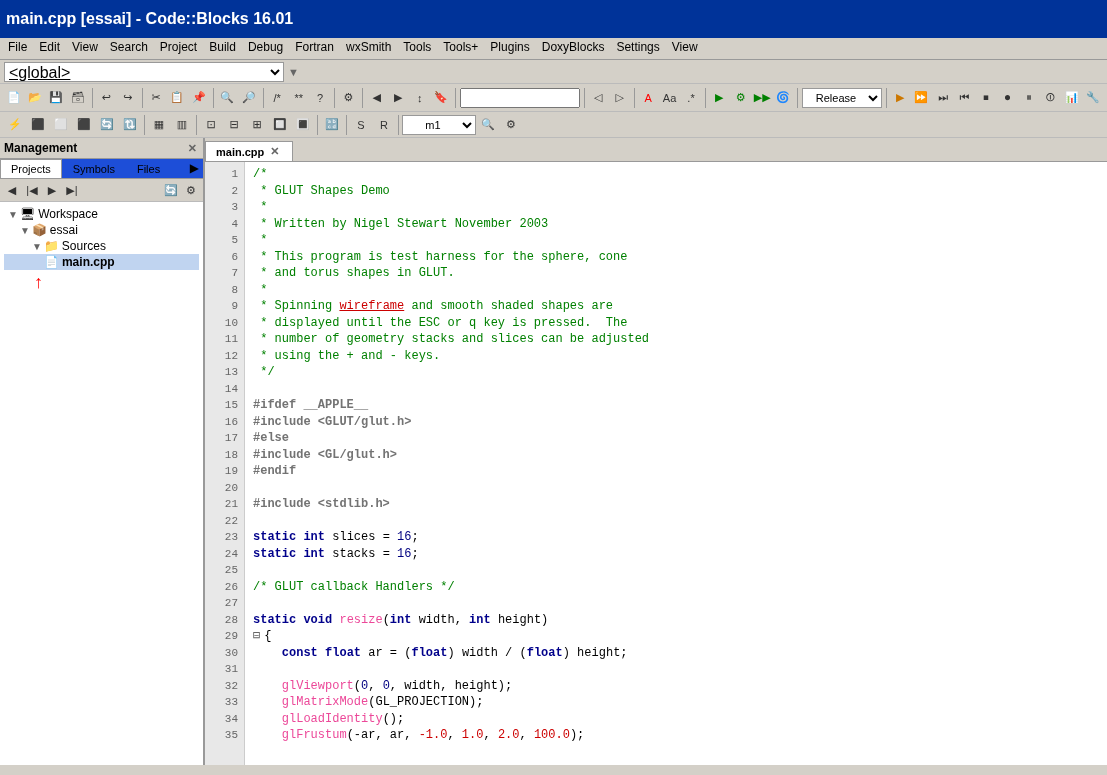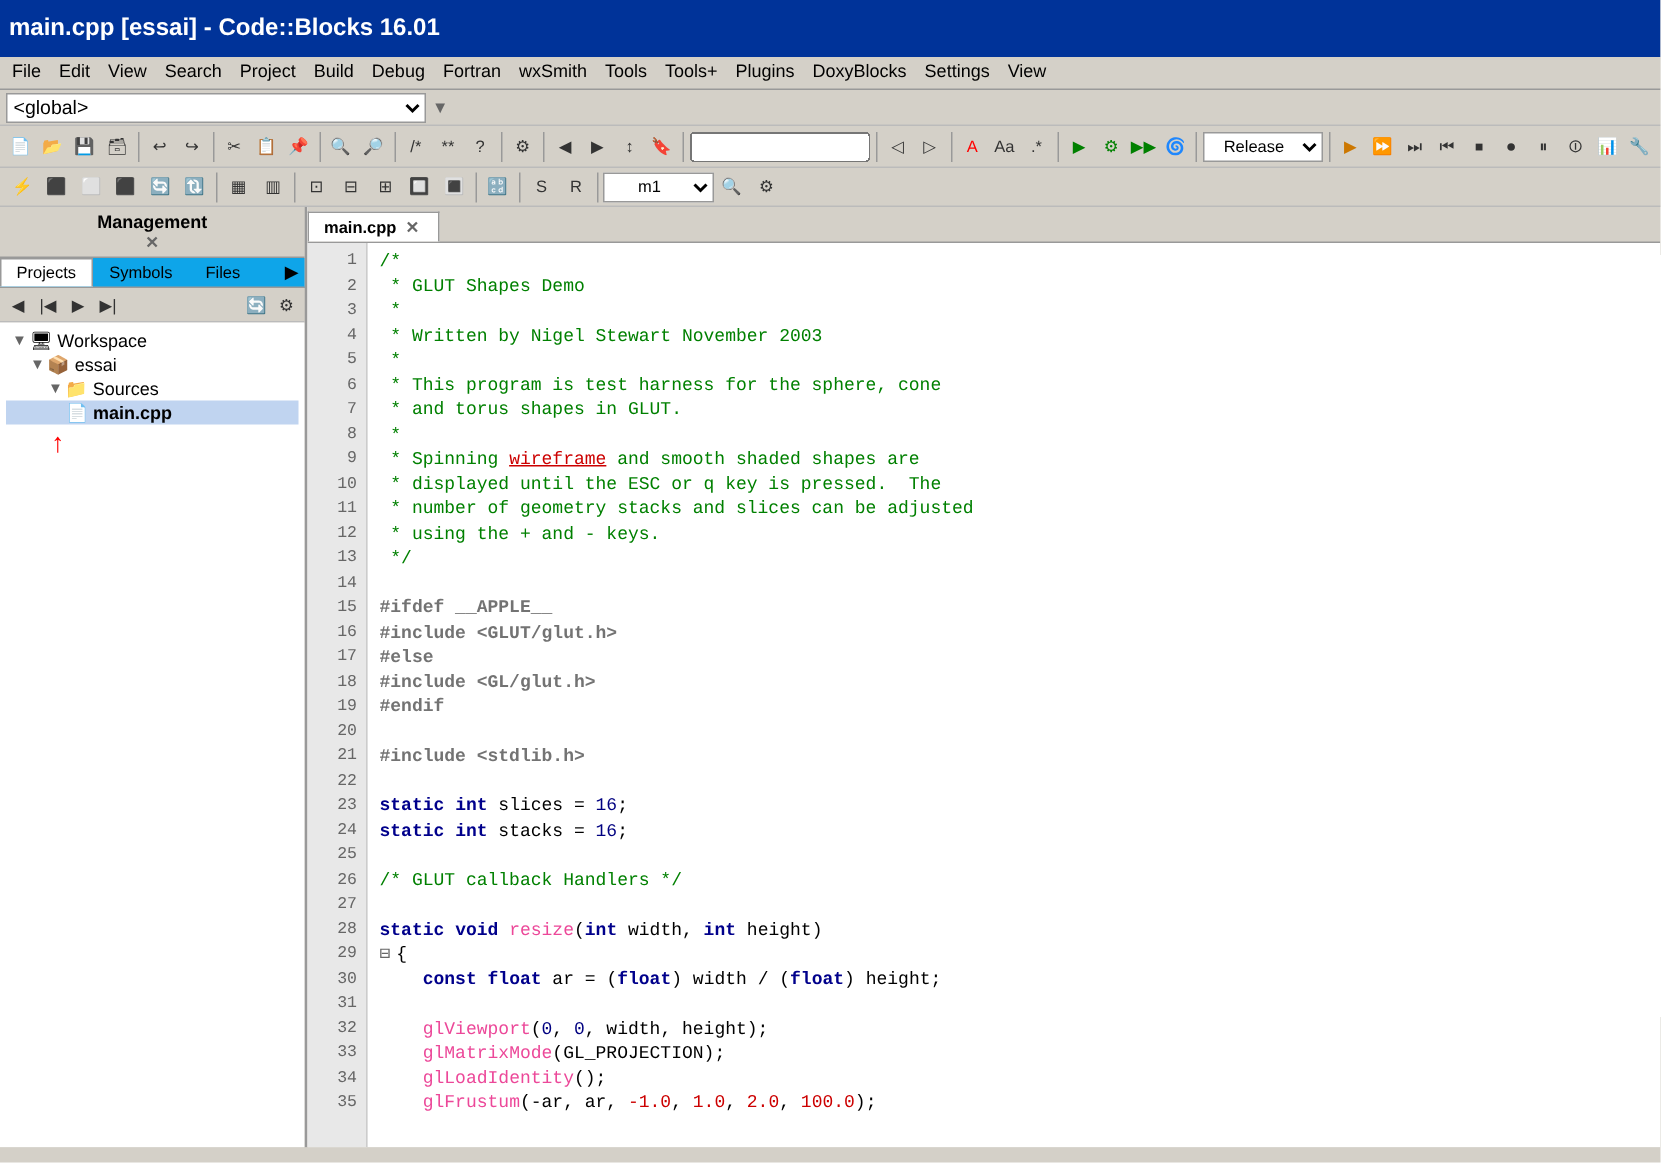--- a/index.html
+++ b/index.html
@@ -72,23 +72,24 @@
       background: #d4d0c8;
       height: 24px;
       display: flex;
       align-items: center;
       padding: 2px 4px;
       border-bottom: 1px solid #bbb;
     }
     #global-select {
       width: 280px;
       height: 20px;
-      font-size: 13px;
+      font-size: 16px;
       border: 1px solid #999;
       background: white;
+      text-decoration: underline;
     }
     
     
     .toolbar2 {
       background: #d4d0c8;
       height: 26px;
       display: flex;
       align-items: center;
       padding: 1px 4px;
       border-bottom: 1px solid #bbb;
@@ -112,25 +113,24 @@
     }
     #left-panel-header {
       background: #d4d0c8;
       padding: 3px 4px;
       font-size: 12px;
       font-weight: bold;
       border-bottom: 1px solid #999;
       display: flex;
       justify-content: space-between;
       align-items: center;
-      flex-direction: column;
     }
     #panel-tabs {
       display: flex;
-      background: #0ea5e9;
+      background: #1d4ed8;
       border-bottom: 1px solid #999;
     }
     .panel-tab {
       padding: 3px 10px;
       font-size: 11px;
       cursor: pointer;
       border: 1px solid transparent;
       border-bottom: none;
     }
     .panel-tab.active {

